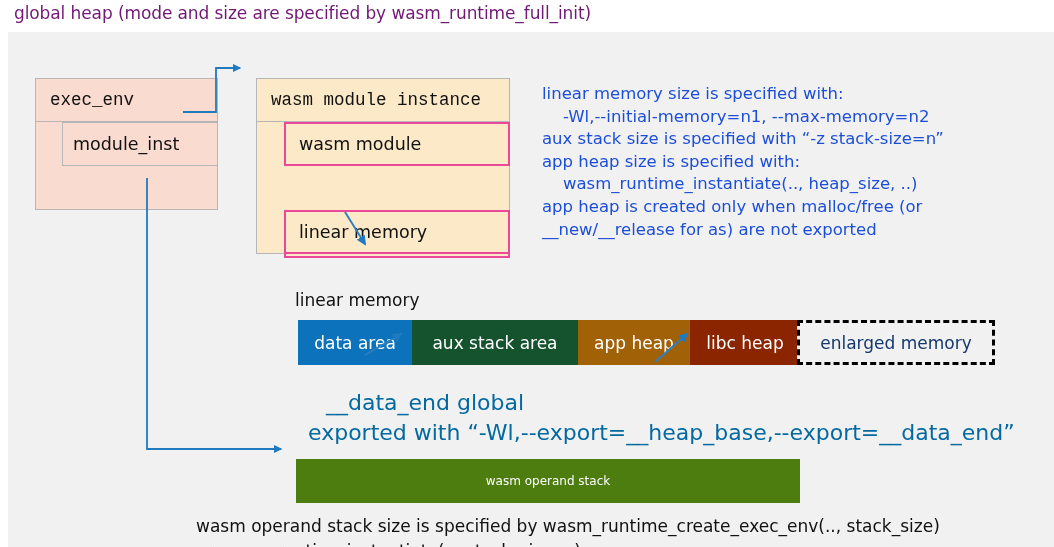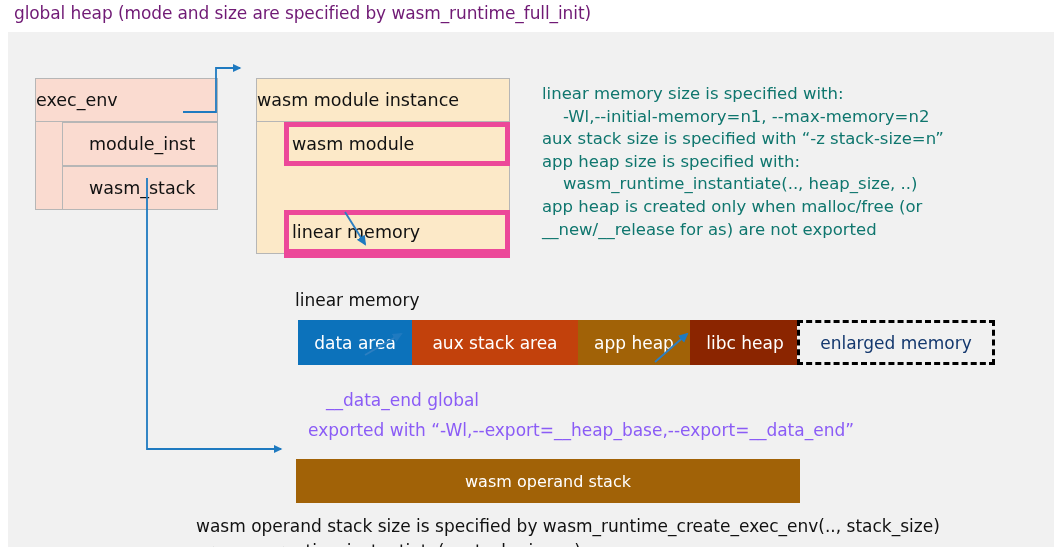--- a/index.html
+++ b/index.html
@@ -41,20 +41,22 @@
   .box {
     position: absolute;
     box-sizing: border-box;
     border: 1px solid #b6b6b6;
     display: flex;
     align-items: center;
     font-size: 17.5px;
     color: #111;
   }
   .box-hdr {
+    padding-left: 14px;
+    font-family: Liberation Mono, monospace;
   }
   
   #exec-env-group {
     position: absolute;
     left: 27px;
     top: 46px;
     width: 183px;
     height: 132px;
   }
   #exec-env-hdr {
@@ -69,21 +71,21 @@
   }
   .sub-strip {
     position: absolute;
     box-sizing: border-box;
     left: 27px;
     width: 156px;
     background: #fadbd0;
     border: 1px solid #b6b6b6;
     display: flex;
     align-items: center;
-    padding-left: 26px;
+    padding-left: 10px;
     font-size: 17.5px;
     color: #111;
   }
   #module-inst { top: 44px; height: 44px; }
   #wasm-stack { top: 88px; height: 44px; }
 
   
   #wmi-group {
     position: absolute;
     left: 248px;
@@ -100,37 +102,37 @@
     background: #fce9c8;
     border-top: none;
     display: block;
   }
   .wmi-strip {
     position: absolute;
     box-sizing: border-box;
     left: 28px;
     width: 226px;
     background: #fce9c8;
-    border: 5px solid #ec4899;
-    display: flex;
-    align-items: center;
-    padding-left: 3px;
+    border: 2px solid #ec4899;
+    display: flex;
+    align-items: center;
+    padding-left: 13px;
     font-size: 17.5px;
     color: #111;
   }
   #wmi-r0 { top: 44px; height: 44px; }
   #wmi-r1 { top: 88px; height: 44px; margin-top: 48px; }
   #wmi-r2 { top: 132px; height: 44px; }
 
   
   .note {
     position: absolute;
     font-size: 16.5px;
     line-height: 22.6px;
-    color: #0f766e;
+    color: #1d4ed8;
     white-space: pre;
   }
   #note-right { left: 534px; top: 51px; }
 
   
   #lm-label {
     position: absolute;
     left: 287px;
     top: 258px;
     font-size: 17px;
@@ -157,41 +159,41 @@
   }
   .seg.dashed {
     border: 3px dashed #000000;
     background: #f1f1f1;
     color: #14386e;
   }
 
   
   .anno {
     position: absolute;
-    font-size: 17px;
-    color: #8b5cf6;
+    font-size: 22px;
+    color: #0369a1;
     white-space: pre;
   }
   #anno-data-end { left: 318px; top: 358px; }
   #anno-heap-base { left: 596px; top: 365px; }
   #anno-exported { left: 300px; top: 388px; }
 
   
   #operand-stack {
     position: absolute;
     left: 288px;
     top: 427px;
     width: 504px;
     height: 44px;
-    background: #a16207;
+    background: #4d7c0f;
     display: flex;
     align-items: center;
     justify-content: center;
     color: #ffffff;
-    font-size: 16px;
+    font-size: 12px;
   }
   #note-bottom {
     position: absolute;
     left: 188px;
     top: 482px;
     font-size: 17px;
     line-height: 25px;
     color: #111;
     white-space: pre;
   }
@@ -210,21 +212,20 @@
 <div id="root">
 
   <div class="title">global heap (mode and size are specified by wasm_runtime_full_init)</div>
 
   <div class="panel">
 
     <div id="exec-env-group">
       <div class="box box-hdr" id="exec-env-hdr">exec_env</div>
       <div class="box" id="exec-env-body"></div>
       <div class="sub-strip" id="module-inst">module_inst</div>
-      <div class="sub-strip" id="wasm-stack">wasm_stack</div>
     </div>
 
     <div id="wmi-group">
       <div class="box box-hdr" id="wmi-hdr">wasm module instance</div>
       <div class="box" id="wmi-body"></div>
       <div class="wmi-strip" id="wmi-r0">wasm module</div>
       <div class="wmi-strip" id="wmi-r1">funcs, globals, tables</div>
       <div class="wmi-strip" id="wmi-r2">linear memory</div>
     </div>
 
@@ -235,21 +236,21 @@
     wasm_runtime_instantiate(.., heap_size, ..)
 app heap is created only when malloc/free (or
 __new/__release for as) are not exported</div>
 
     <div id="lm-label">linear memory</div>
 
     <div id="mem-bar" style="width: 700px;">
         <div class="seg" style="left: 0px; width: 114px; background: rgb(12, 114, 187);">
           <span>data area</span>
         </div>
-        <div class="seg" style="left: 114px; width: 166px; background: #c2410c;">
+        <div class="seg" style="left: 114px; width: 166px; background: #14532d;">
           <span>aux stack area</span>
         </div>
         <div class="seg" style="left: 280px; width: 112px; background: #a16207;">
           <span>app heap</span>
         </div>
         <div class="seg" style="left: 392px; width: 110px; background: rgb(139, 37, 0);">
           <span>libc heap</span>
         </div>
         <div class="seg dashed" style="left: 499px; width: 198px;">
           <span>enlarged memory</span>

